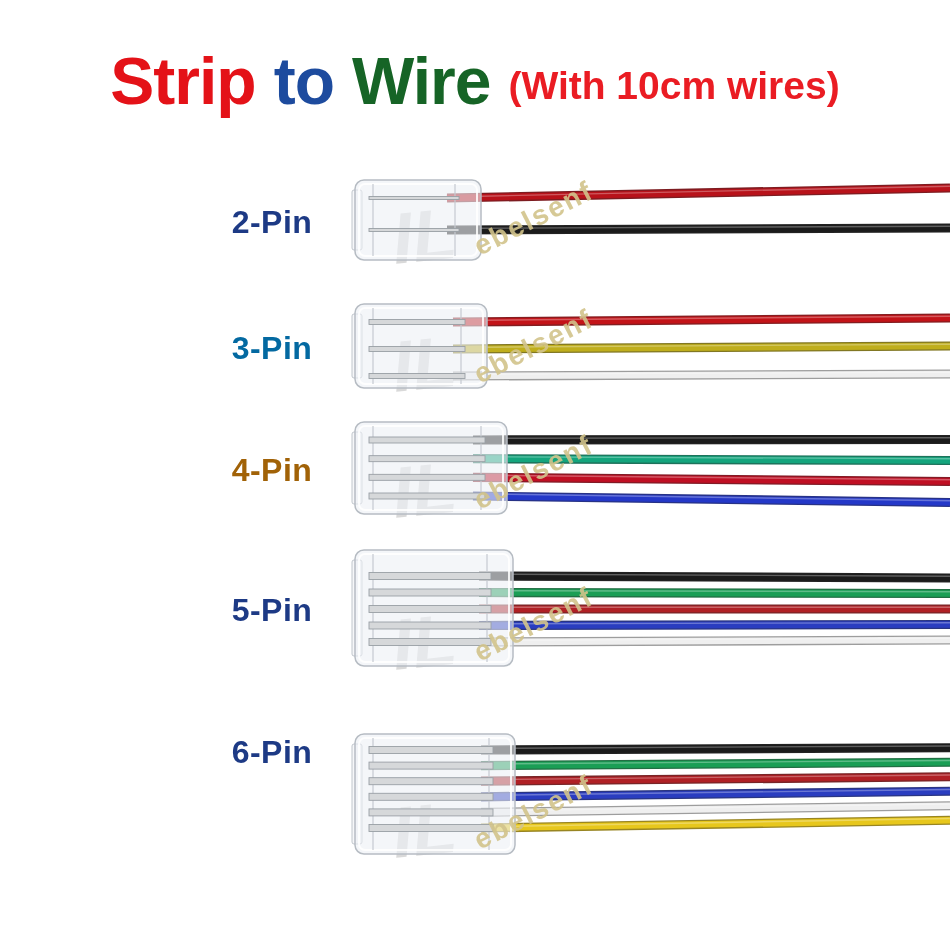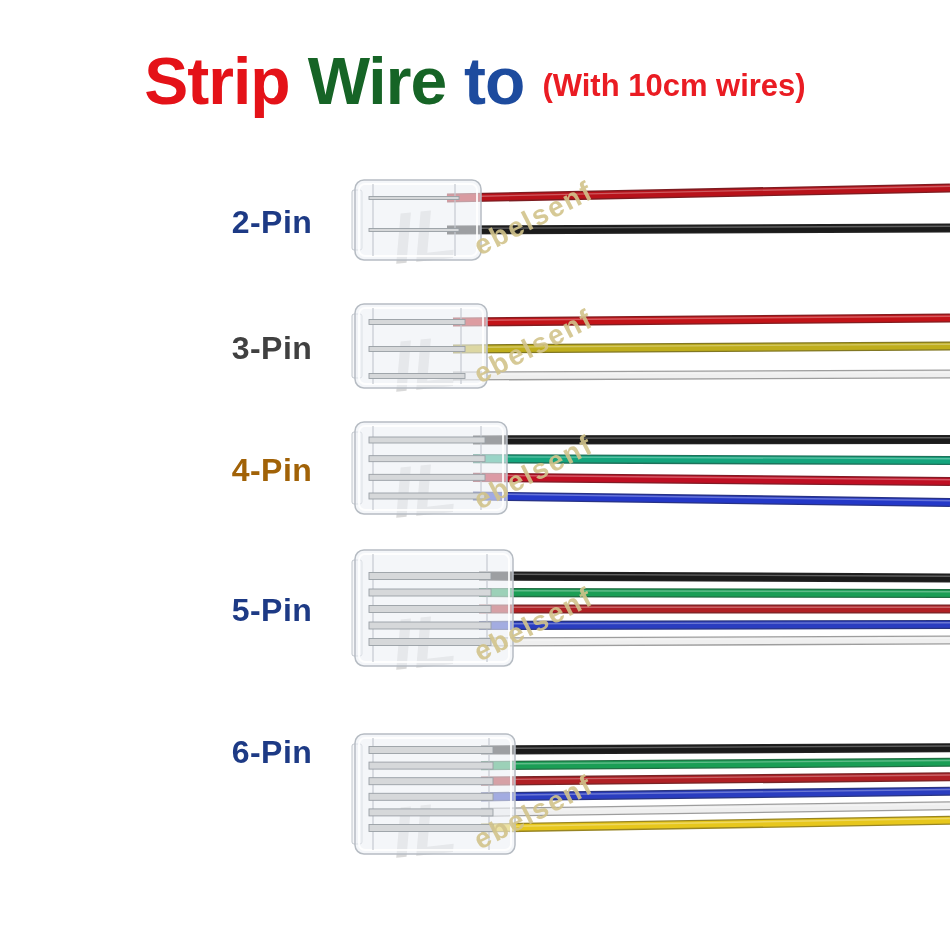--- a/index.html
+++ b/index.html
@@ -23,21 +23,21 @@
     gap: 18px;
     white-space: nowrap;
   }
   .title .word {
     font-size: 66px;
     font-weight: 700;
     letter-spacing: -1px;
     line-height: 1;
   }
   .title .suffix {
-    font-size: 31px;
+    font-size: 39px;
     font-weight: 700;
     margin-top: 10px;
     letter-spacing: 0px;
   }
   .pin-label {
     position: absolute;
     left: 172px;
     width: 200px;
     text-align: center;
     font-size: 32px;
@@ -51,22 +51,22 @@
     left: 0;
   }
 </style>
 </head>
 <body>
 
 <div class="canvas">
 
   <div class="title">
     <span class="word" style="color: rgb(228, 18, 24);">Strip</span>
+    <span class="word" style="color: rgb(29, 75, 158);">to</span>
     <span class="word" style="color: rgb(22, 100, 38);">Wire</span>
-    <span class="word" style="color: rgb(29, 75, 158);">to</span>
     <span class="suffix" style="color: rgb(234, 28, 35);">(With 10cm wires)</span>
   </div>
 
   <div>
     <div class="pin-label" style="color: rgb(29, 58, 133); top: 222px;">2-Pin</div>
     <svg class="row-svg" width="950" height="124" viewBox="0 0 950 124" style="top: 158px; width: 950px; height: 124px;">
         <text x="0" y="0" font-size="72" font-weight="bold" font-style="italic" fill="rgba(110,110,110,0.26)" transform="translate(395,106) rotate(-6)" font-family="&quot;Liberation Sans&quot;, sans-serif">IL</text>
         <g>
           <line x1="447" y1="40" x2="950" y2="30" stroke="rgb(125,28,33)" stroke-width="9.2"></line>
           <line x1="447" y1="40" x2="950" y2="30" stroke="#b8121a" stroke-width="6.6"></line>
@@ -82,21 +82,21 @@
         <rect x="359" y="26" width="118" height="72" rx="6" fill="none" stroke="rgba(255,255,255,0.85)" stroke-width="2"></rect>
         <line x1="373" y1="26" x2="373" y2="98" stroke="#c5cad0" stroke-width="1.2"></line>
         <line x1="455" y1="26" x2="455" y2="98" stroke="#c5cad0" stroke-width="1.2"></line>
         <rect x="369" y="38.5" width="90" height="3" fill="#d6d8da" stroke="#999fa5" stroke-width="0.9"></rect>
         <rect x="369" y="70.5" width="90" height="3" fill="#d6d8da" stroke="#999fa5" stroke-width="0.9"></rect>
         <text x="0" y="0" font-size="28" font-weight="bold" fill="#d2c38b" fill-opacity="0.9" letter-spacing="2" transform="translate(480,98) rotate(-27)" font-family="&quot;Liberation Sans&quot;, sans-serif">ebelsenf</text>
       </svg>
   </div>
 
   <div>
-    <div class="pin-label" style="color: #404040; top: 348px;">3-Pin</div>
+    <div class="pin-label" style="color: #0369a1; top: 348px;">3-Pin</div>
     <svg class="row-svg" width="950" height="128" viewBox="0 0 950 128" style="top: 282px; width: 950px; height: 128px;">
         <text x="0" y="0" font-size="72" font-weight="bold" font-style="italic" fill="rgba(110,110,110,0.26)" transform="translate(395,110) rotate(-6)" font-family="&quot;Liberation Sans&quot;, sans-serif">IL</text>
         <g>
           <line x1="453" y1="40" x2="950" y2="36" stroke="rgb(131,29,32)" stroke-width="9.2"></line>
           <line x1="453" y1="40" x2="950" y2="36" stroke="#c31318" stroke-width="6.6"></line>
           <line x1="487" y1="38.2" x2="950" y2="34.2" stroke="#ffffff" stroke-width="1.4" stroke-opacity="0.3"></line>
         </g>
         <g>
           <line x1="453" y1="67" x2="950" y2="64" stroke="rgb(129,119,35)" stroke-width="9.2"></line>
           <line x1="453" y1="67" x2="950" y2="64" stroke="#bfae1d" stroke-width="6.6"></line>

